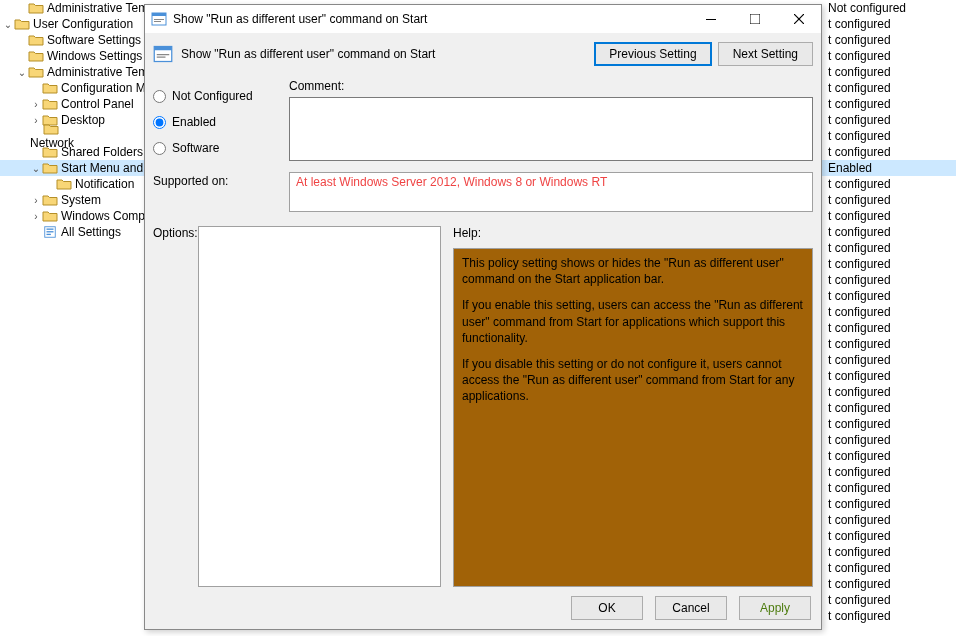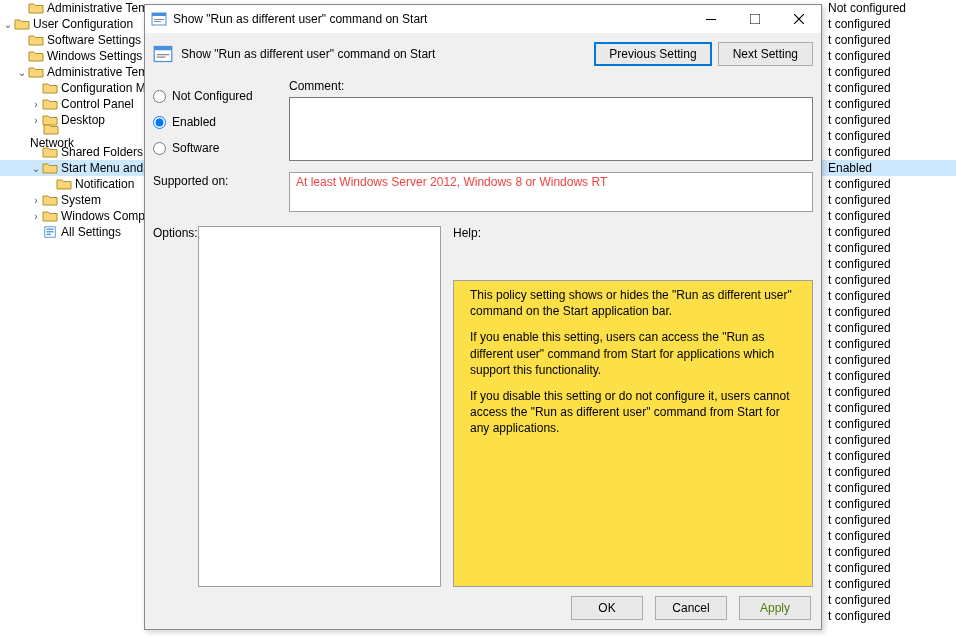--- a/index.html
+++ b/index.html
@@ -41,24 +41,24 @@
     .field-label { margin-bottom: 4px; }
     .multiline { width: 100%; height: 64px; border: 1px solid #7a7a7a; background: #fff; resize: none; font-family: inherit; padding: 2px 4px; }
 
     .supported-row { display: flex; margin-top: 8px; gap: 16px; }
     .supported-row .lbl { width: 120px; text-align: left; padding-top: 2px; }
     .supported-row .box { flex: 1; }
     .supported-box { width: 100%; height: 40px; border: 1px solid #a0a0a0; background: #fff; padding: 2px 6px; overflow: auto; color: #ef4444; }
 
     .lower { display: flex; gap: 12px; margin-top: 14px; flex: 1; min-height: 0; }
     .options-col { flex: 1; min-width: 0; display: flex; flex-direction: row; }
-    .help-col { flex: 1.25; min-width: 0; display: flex; flex-direction: column; gap: 32px; }
+    .help-col { flex: 1.25; min-width: 0; display: flex; flex-direction: column; }
     .section-label { margin-bottom: 8px; }
     .options-box { flex: 1; border: 1px solid #a0a0a0; background: #fff; min-height: 280px; }
-    .help-box { flex: 1; border: 1px solid #a0a0a0; background: #fde047; padding: 6px 16px; overflow: auto; line-height: 1.35; min-height: 280px; }
+    .help-box { flex: 1; border: 1px solid #a0a0a0; background: #a16207; padding: 6px 8px; overflow: auto; line-height: 1.35; min-height: 280px; }
     .help-box p { margin: 0 0 10px 0; }
 
     .dlg-buttons { height: 42px; display: flex; align-items: center; justify-content: flex-end; padding: 0 10px; gap: 6px; }
     .dlg-buttons .btn { min-width: 72px; text-align: center; }
 
     
     svg { display: block; }
 
     
     .ind0 { margin-left: 0px; }

